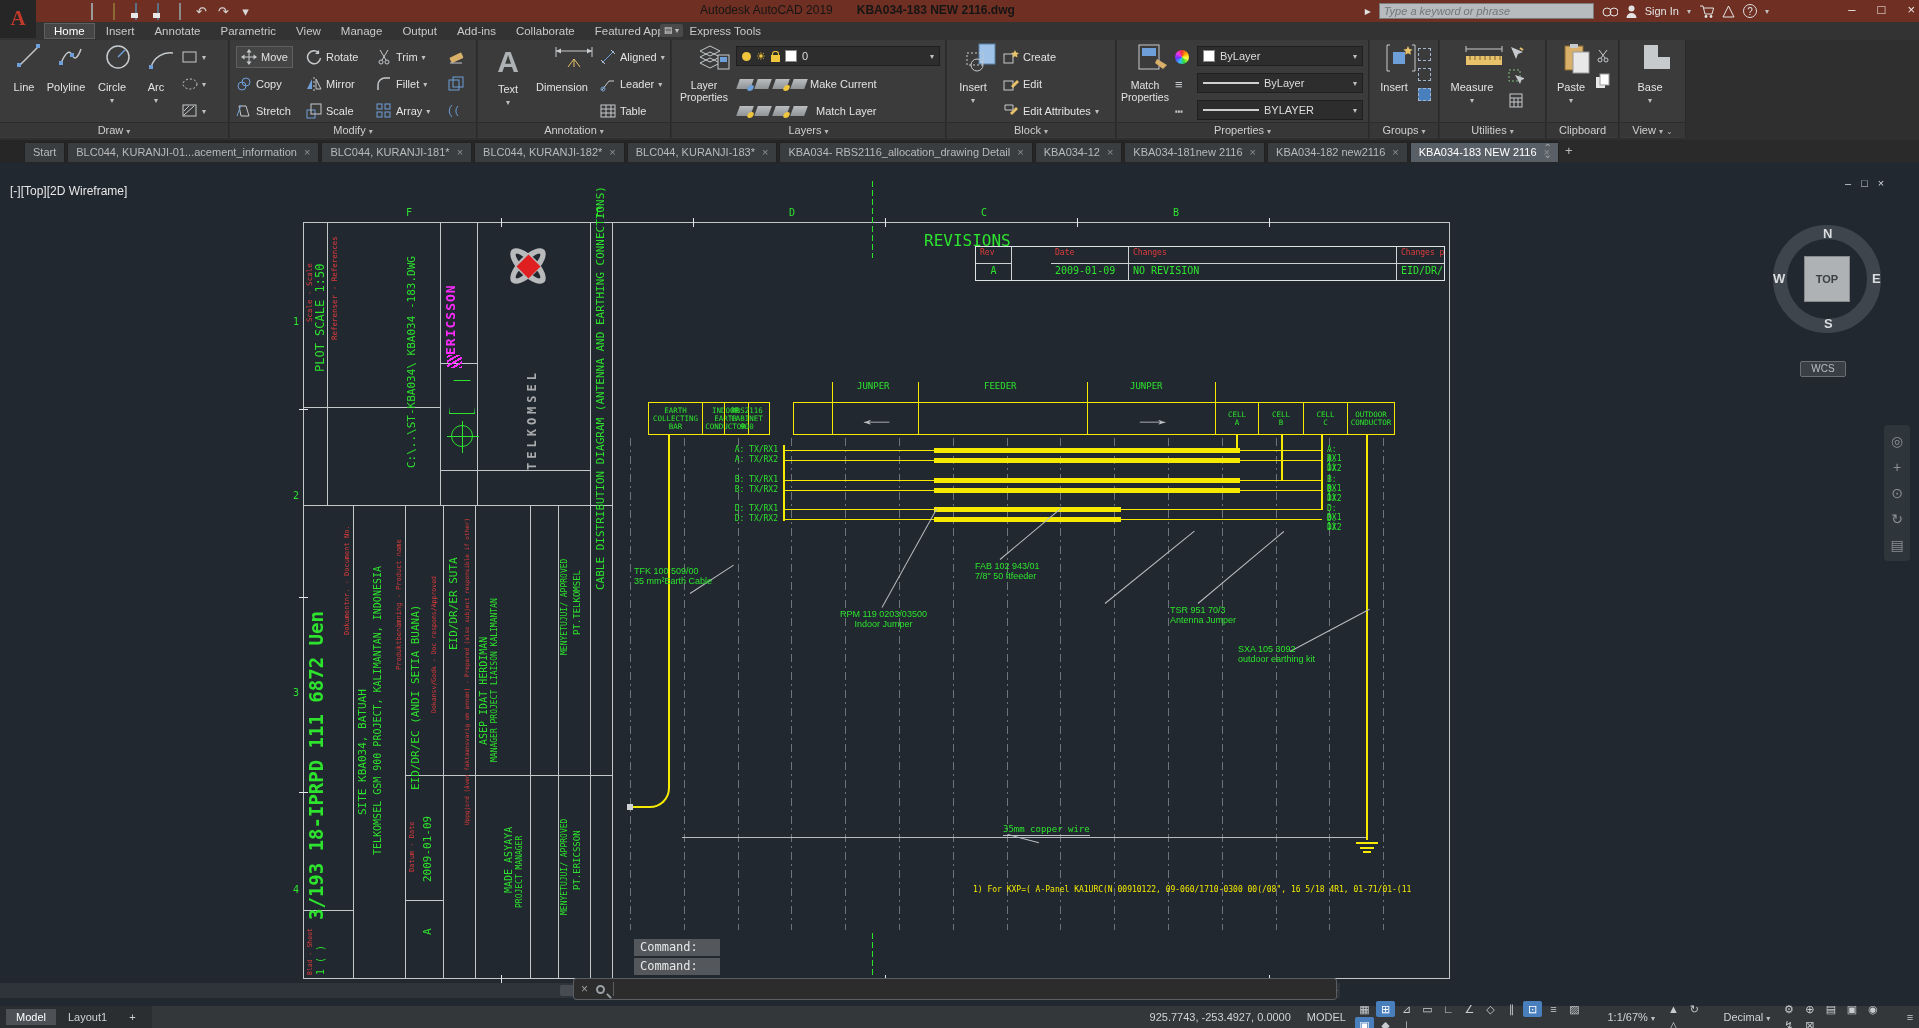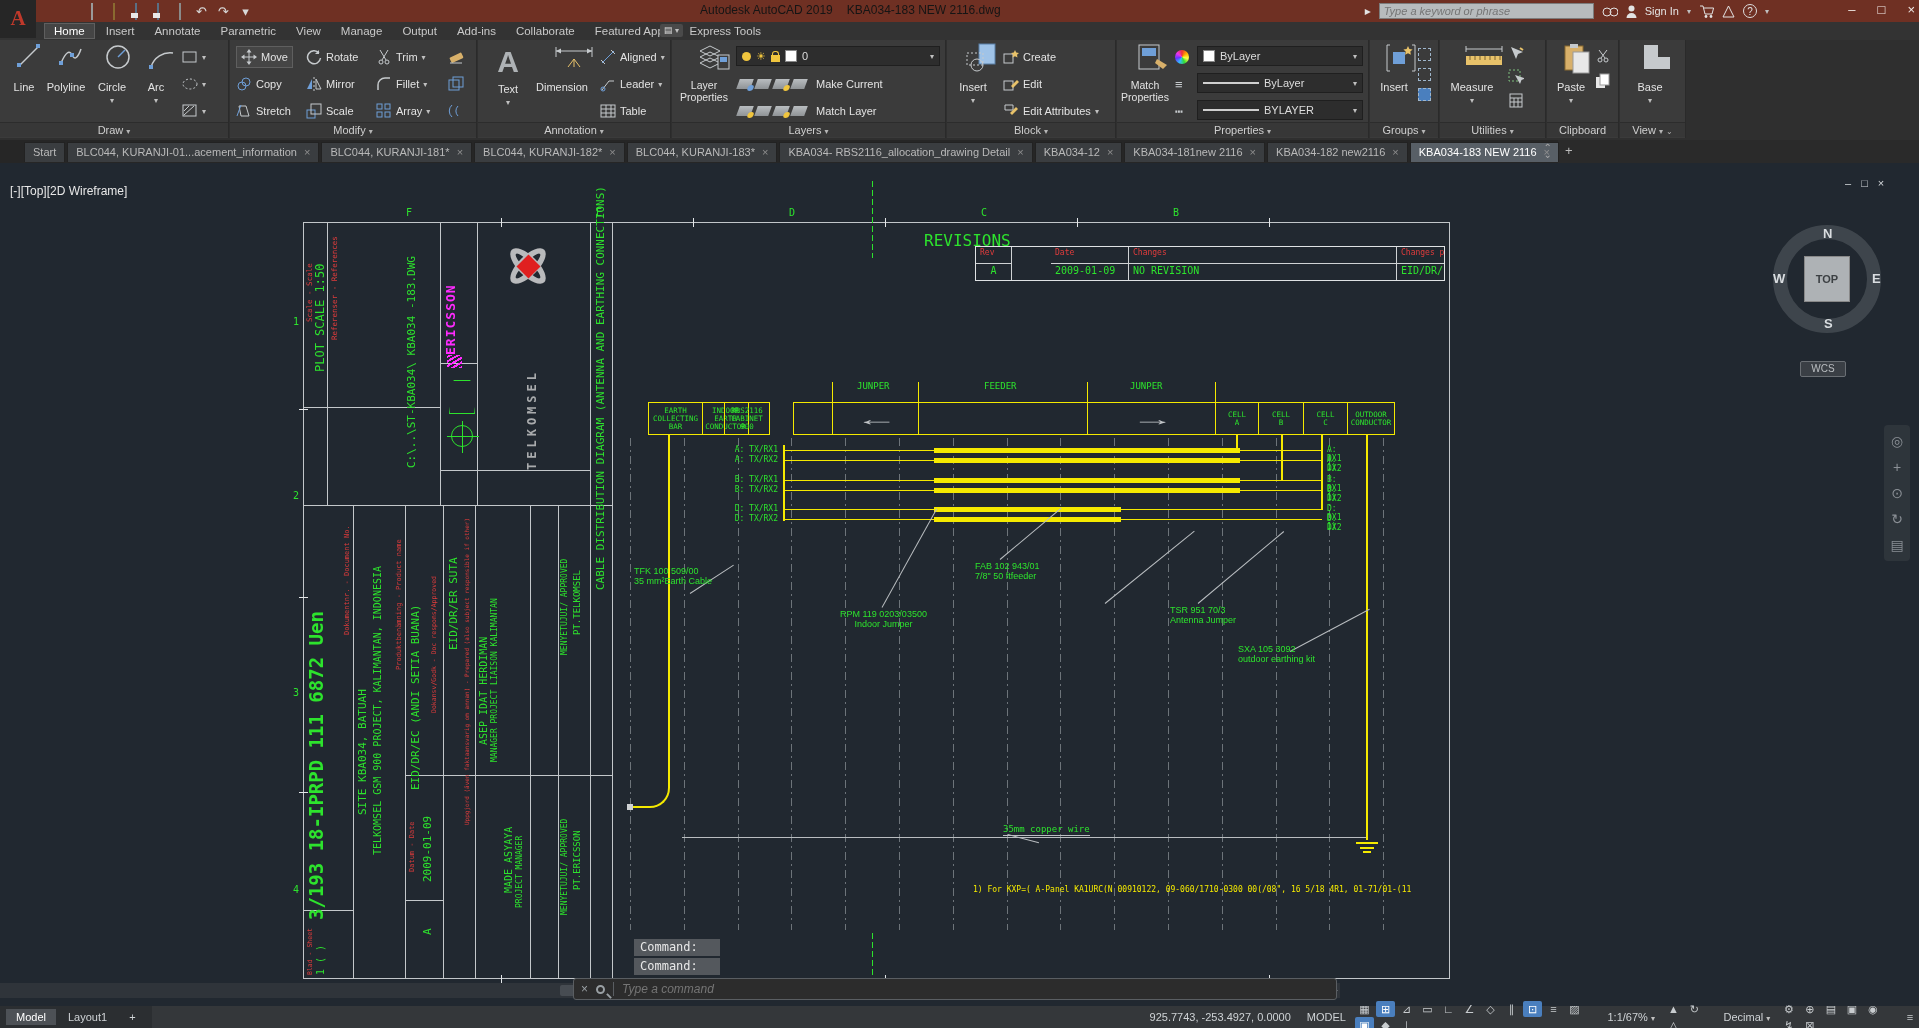--- a/index.html
+++ b/index.html
@@ -16,21 +16,21 @@
   #applogo{position:absolute;left:0;top:0;width:36px;height:38px;background:#262626;z-index:5;
     color:#c0392b;font-weight:bold;font-size:21px;text-align:center;line-height:36px;font-family:"Liberation Serif",serif;}
   .qat{position:absolute;top:2px;display:flex;gap:7px;left:84px;align-items:center;height:18px;}
   .qic{width:15px;height:15px;display:inline-block;position:relative;color:#d8d8d8;font-size:13px;line-height:15px;text-align:center;}
   .ic-page{background:#e8e8e8;width:11px;height:14px;border:1px solid #9a9a9a;}
   .ic-folder{background:#d8b06a;width:14px;height:10px;margin-top:3px;border:1px solid #8a6a30;}
   .ic-save{background:#9fb6cc;width:13px;height:13px;border:1px solid #5a6f84;}
   .ic-save:after{content:"";position:absolute;left:3px;bottom:1px;width:7px;height:5px;background:#e8e8e8;}
   .ic-print{background:#cfcfcf;width:14px;height:9px;margin-top:4px;border:1px solid #8a8a8a;}
   #titletext{position:absolute;left:700px;top:3px;font-size:12px;color:#151515;white-space:nowrap;}
-  #titletext b{font-weight:normal;margin-left:14px;}
+  #titletext b{font-weight:bold;margin-left:24px;}
   #infocenter{position:absolute;right:150px;top:1px;height:20px;display:flex;align-items:center;gap:8px;color:#e3e3e3;font-size:11px;}
   #ic-search{width:215px;height:16px;background:#b7bbbd;border:1px solid #7c7c7c;font-style:italic;font-size:11px;color:#3f3f3f;padding:0 4px;}
   .ic-glyph{color:#e3e3e3;font-size:12px;}
   .circ-q{width:14px;height:14px;border:1px solid #ddd;border-radius:50%;text-align:center;line-height:13px;font-size:10px;}
   #winbtns{position:absolute;right:4px;top:0;display:flex;gap:22px;color:#efe7e4;font-size:13px;padding-top:2px;}
   #winbtns span{cursor:default;}
   
   #tabrow{position:absolute;left:0;top:22px;width:1919px;height:18px;background:#333;}
   #rtabs{position:absolute;left:44px;top:0;display:flex;height:18px;align-items:center;gap:2px;}
   .rtab{padding:1px 9px;font-size:11.5px;color:#c9c9c9;white-space:nowrap;}
@@ -467,21 +467,21 @@
         <span class="lock"></span>
         <span class="sw-white"></span>
         <span>0</span>
         <span class="car" style="margin-left:auto">▾</span>
       </div>
       <div class="srow" style="left:66px;top:33px">
         <span class="tinylayer dotb"></span>
         <span class="tinylayer"></span>
         <span class="tinylayer doty"></span>
         <span class="tinylayer"></span>
-        <span style="margin-left:6px">Make Current</span>
+        <span style="">Make Current</span>
       </div>
       <div class="srow" style="left:66px;top:60px">
         <span class="tinylayer doty"></span>
         <span class="tinylayer"></span>
         <span class="tinylayer doty"></span>
         <span class="tinylayer"></span>
         <span style="margin-left:6px">Match Layer</span>
       </div>
       <div class="plabel"><span>Layers</span> <span class="car">▾</span></div>
     </div>
@@ -925,21 +925,20 @@
     <div class="cmdline" style="top:776px;width:86px">Command:</div>
     <div class="cmdline" style="top:795px;width:86px">Command:</div>
     <div id="hscroll">
         <span class="thumb"></span>
         <span class="sarr">▸</span>
       </div>
     <div id="cmdbar">
       <span class="cx">×</span>
       <span class="mag"></span>
       <span style="width:1px;height:14px;background:#5a5e62"></span>
-      <input id="cmdinput" placeholder="Type a command" style="">
     </div>
 
     <div id="vcube">
       <span class="dir" style="left:36px;top:-13px">N</span>
       <span class="dir" style="left:-14px;top:32px">W</span>
       <span class="dir" style="left:85px;top:32px">E</span>
       <span class="dir" style="left:37px;top:77px">S</span>
       <span id="vc-top">TOP</span>
     </div>
     <div id="wcsbox"><span>WCS</span></div>

